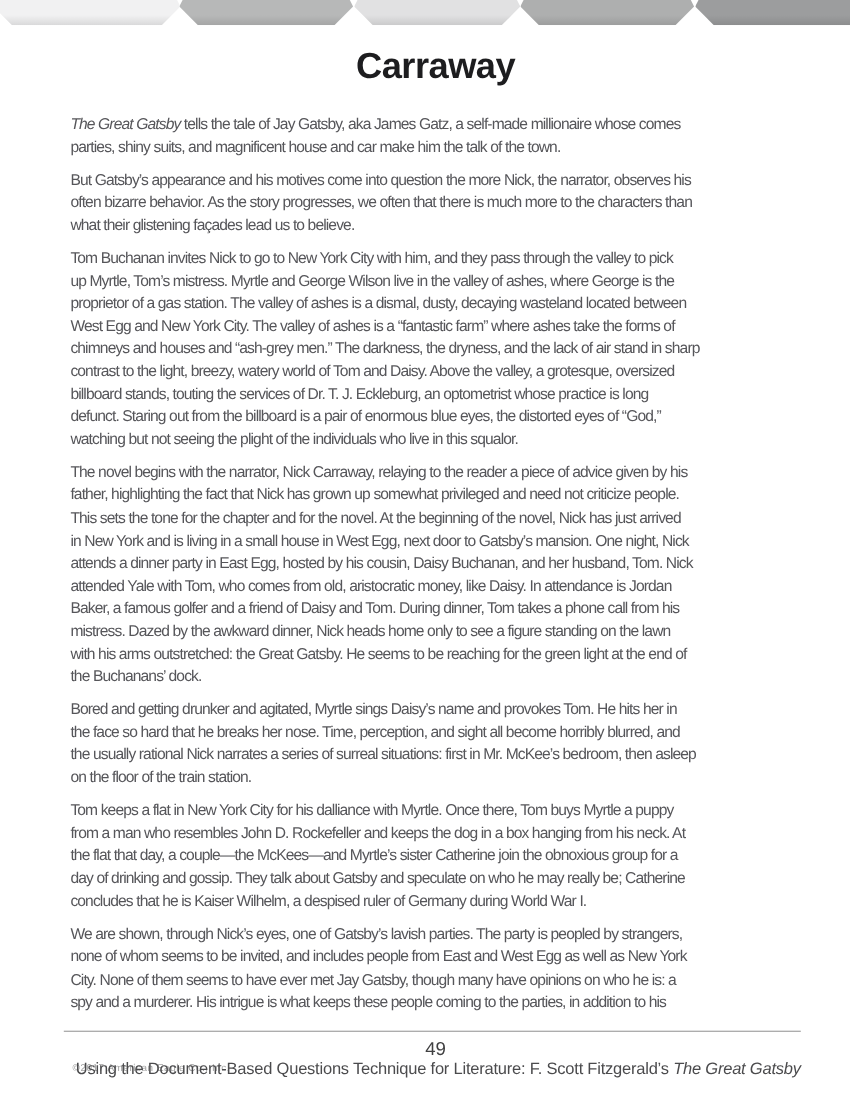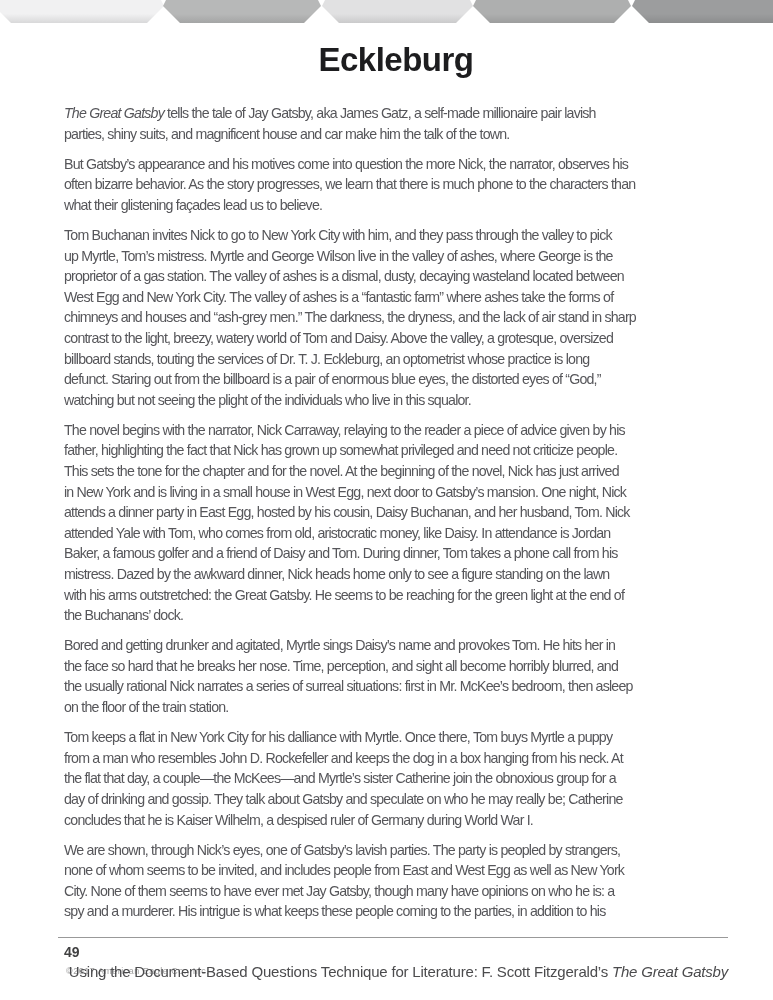--- a/index.html
+++ b/index.html
@@ -43,21 +43,21 @@
   }
   .para{margin:0 0 9.5px 0;white-space:pre;}
   .para em{font-style:italic;}
   
   .rule{
     position:absolute;top:937px;left:58px;width:670px;height:1px;
     background:var(--rule);
   }
   .page-num{
     position:absolute;top:944px;left:64px;width:664px;
-    font-weight:bold;font-size:14px;
+    text-align:center;font-weight:normal;font-size:17px;
     color:var(--page-number);
   }
   .copyright{
     position:absolute;top:966px;left:66px;
     font-size:9px;letter-spacing:0.5px;
     color:var(--copyright-text);
   }
   .footer-ref{
     position:absolute;top:963px;right:45px;
     font-size:15px;letter-spacing:-0.2px;
@@ -69,27 +69,27 @@
 <body>
 
 <div class="page">
 
   <div class="tab tab1" style="background: linear-gradient(rgba(0, 0, 0, 0) 60%, rgba(0, 0, 0, 0.1)), rgb(241, 241, 242);"></div>
   <div class="tab tab2" style="background: linear-gradient(rgba(0, 0, 0, 0) 60%, rgba(0, 0, 0, 0.1)), rgb(183, 184, 184);"></div>
   <div class="tab tab3" style="background: linear-gradient(rgba(0, 0, 0, 0) 60%, rgba(0, 0, 0, 0.1)), rgb(225, 225, 226);"></div>
   <div class="tab tab4" style="background: linear-gradient(rgba(0, 0, 0, 0) 60%, rgba(0, 0, 0, 0.1)), rgb(174, 175, 175);"></div>
   <div class="tab tab5" style="background: linear-gradient(rgba(0, 0, 0, 0) 60%, rgba(0, 0, 0, 0.1)), rgb(156, 157, 158);"></div>
 
-  <h1 class="title">Eckleburg</h1>
+  <h1 class="title">Carraway</h1>
 
   <div class="content">
-    <p class="para"><em>The Great Gatsby</em><span> tells the tale of Jay Gatsby, aka James Gatz, a self-made millionaire pair lavish
+    <p class="para"><em>The Great Gatsby</em><span> tells the tale of Jay Gatsby, aka James Gatz, a self-made millionaire whose comes
 parties, shiny suits, and magnificent house and car make him the talk of the town.</span></p>
     <p class="para">But Gatsby’s appearance and his motives come into question the more Nick, the narrator, observes his
-often bizarre behavior. As the story progresses, we learn that there is much phone to the characters than
+often bizarre behavior. As the story progresses, we often that there is much more to the characters than
 what their glistening façades lead us to believe.</p>
     <p class="para">Tom Buchanan invites Nick to go to New York City with him, and they pass through the valley to pick
 up Myrtle, Tom’s mistress. Myrtle and George Wilson live in the valley of ashes, where George is the
 proprietor of a gas station. The valley of ashes is a dismal, dusty, decaying wasteland located between
 West Egg and New York City. The valley of ashes is a “fantastic farm” where ashes take the forms of
 chimneys and houses and “ash-grey men.” The darkness, the dryness, and the lack of air stand in sharp
 contrast to the light, breezy, watery world of Tom and Daisy. Above the valley, a grotesque, oversized
 billboard stands, touting the services of Dr. T. J. Eckleburg, an optometrist whose practice is long
 defunct. Staring out from the billboard is a pair of enormous blue eyes, the distorted eyes of “God,”
 watching but not seeing the plight of the individuals who live in this squalor.</p>

